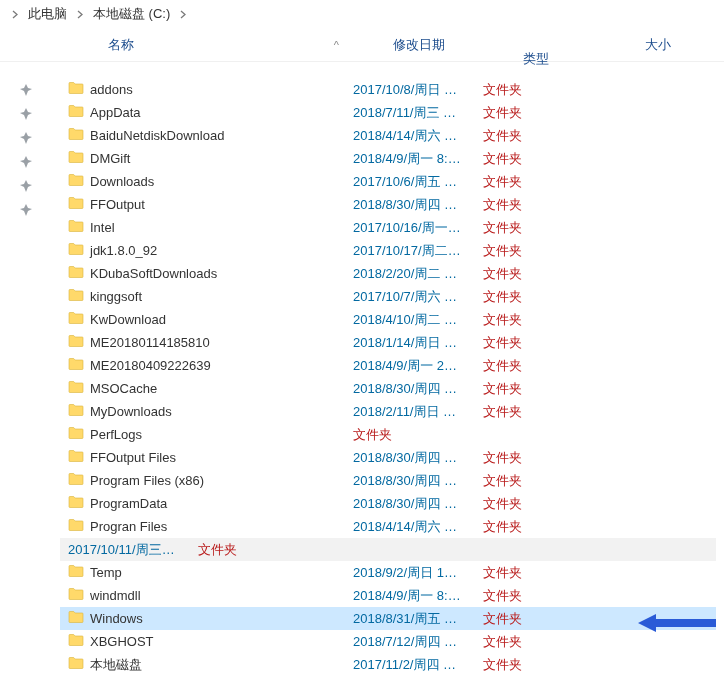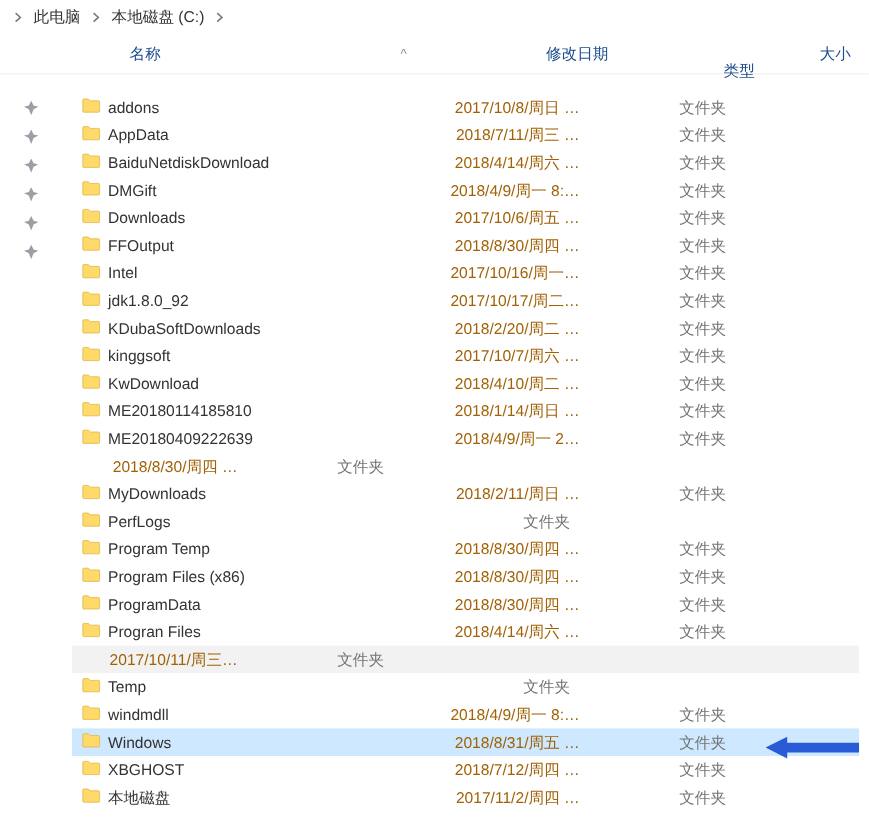--- a/index.html
+++ b/index.html
@@ -1,17 +1,17 @@
 <!DOCTYPE html>
 <html><head>
 <meta charset="utf-8">
 <style>
   * { box-sizing: border-box; }
   html, body { margin: 0; padding: 0; font-family: "Microsoft YaHei", "Segoe UI", sans-serif; font-size: 13px; color: #333; background: #fff; }
-  .window { width: 724px; height: 682px; position: relative; overflow: hidden; text-align: right; }
+  .window { width: 724px; height: 682px; position: relative; overflow: hidden; }
 
   
   .breadcrumb { display: flex; align-items: center; height: 28px; padding: 4px 6px; }
   .bc-sep { color: #7a7a7a; display: inline-flex; align-items: center; padding: 0 6px; }
   .bc-item { padding: 2px 4px; cursor: default; }
 
   
   .col-header { display: flex; align-items: center; border-bottom: 1px solid #f0f0f0; color: #1a4b8c; height: 34px; padding-left: 100px; }
   .col-header .col { position: relative; padding: 6px 8px; }
   .col-name  { flex: 0 0 285px; display:flex; align-items:center; }
@@ -23,22 +23,22 @@
   
   .pin-col { position: absolute; left: 20px; top: 84px; display: flex; flex-direction: column; gap: 9px; }
   .pin { color: #888; font-size: 12px; }
 
   
   .file-list { position: absolute; left: 60px; right: 8px; top: 78px; bottom: 0; overflow: hidden; }
   .row { display: flex; align-items: center; height: 23px; padding-left: 8px; }
   .row.selected { background: #cde8ff; }
   .row.hover { background: #f2f2f2; }
   .cell-name { flex: 0 0 285px; display: flex; align-items: center; gap: 6px; overflow: hidden; white-space: nowrap; text-overflow: ellipsis; }
-  .cell-date { flex: 0 0 130px; color: #a16207; white-space: nowrap; overflow:hidden; }
-  .cell-type { flex: 0 0 122px; color: #737373; }
+  .cell-date { flex: 0 0 130px; color: #0369a1; white-space: nowrap; overflow:hidden; }
+  .cell-type { flex: 0 0 122px; color: #b91c1c; }
   .cell-size { flex: 0 0 80px; color: #555; }
   .folder-icon { width:16px; height:16px; flex:0 0 16px; }
 
   
   .arrow-annot { position:absolute; right:8px; top:612px; }
 </style>
 </head>
 <body>
 <div class="window">
 
@@ -231,20 +231,26 @@
           <span><svg class="folder-icon" viewBox="0 0 16 16">
               <path d="M1 3.2c0-.4.3-.7.7-.7h4l1.5 1.5h7.1c.4 0 .7.3.7.7v8.1c0 .4-.3.7-.7.7H1.7c-.4 0-.7-.3-.7-.7V3.2z" fill="#ffd96a" stroke="#d9b43a" stroke-width="0.6"></path>
             </svg></span>
           <span>ME20180409222639</span>
         </div>
         <div class="cell-date">2018/4/9/周一 2…</div>
         <div class="cell-type">文件夹</div>
         <div class="cell-size"></div>
       </div>
       <div class="row">
+        <div class="cell-name">
+          <span><svg class="folder-icon" viewBox="0 0 16 16">
+              <path d="M1 3.2c0-.4.3-.7.7-.7h4l1.5 1.5h7.1c.4 0 .7.3.7.7v8.1c0 .4-.3.7-.7.7H1.7c-.4 0-.7-.3-.7-.7V3.2z" fill="#ffd96a" stroke="#d9b43a" stroke-width="0.6"></path>
+            </svg></span>
+          <span>MSOCache</span>
+        </div>
         <div class="cell-date">2018/8/30/周四 …</div>
         <div class="cell-type">文件夹</div>
         <div class="cell-size"></div>
       </div>
       <div class="row">
         <div class="cell-name">
           <span><svg class="folder-icon" viewBox="0 0 16 16">
               <path d="M1 3.2c0-.4.3-.7.7-.7h4l1.5 1.5h7.1c.4 0 .7.3.7.7v8.1c0 .4-.3.7-.7.7H1.7c-.4 0-.7-.3-.7-.7V3.2z" fill="#ffd96a" stroke="#d9b43a" stroke-width="0.6"></path>
             </svg></span>
           <span>MyDownloads</span>
@@ -261,21 +267,21 @@
           <span>PerfLogs</span>
         </div>
         <div class="cell-type">文件夹</div>
         <div class="cell-size"></div>
       </div>
       <div class="row">
         <div class="cell-name">
           <span><svg class="folder-icon" viewBox="0 0 16 16">
               <path d="M1 3.2c0-.4.3-.7.7-.7h4l1.5 1.5h7.1c.4 0 .7.3.7.7v8.1c0 .4-.3.7-.7.7H1.7c-.4 0-.7-.3-.7-.7V3.2z" fill="#ffd96a" stroke="#d9b43a" stroke-width="0.6"></path>
             </svg></span>
-          <span>Program Temp</span>
+          <span>FFOutput Files</span>
         </div>
         <div class="cell-date">2018/8/30/周四 …</div>
         <div class="cell-type">文件夹</div>
         <div class="cell-size"></div>
       </div>
       <div class="row">
         <div class="cell-name">
           <span><svg class="folder-icon" viewBox="0 0 16 16">
               <path d="M1 3.2c0-.4.3-.7.7-.7h4l1.5 1.5h7.1c.4 0 .7.3.7.7v8.1c0 .4-.3.7-.7.7H1.7c-.4 0-.7-.3-.7-.7V3.2z" fill="#ffd96a" stroke="#d9b43a" stroke-width="0.6"></path>
             </svg></span>
@@ -312,20 +318,21 @@
         <div class="cell-type">文件夹</div>
         <div class="cell-size"></div>
       </div>
       <div class="row">
         <div class="cell-name">
           <span><svg class="folder-icon" viewBox="0 0 16 16">
               <path d="M1 3.2c0-.4.3-.7.7-.7h4l1.5 1.5h7.1c.4 0 .7.3.7.7v8.1c0 .4-.3.7-.7.7H1.7c-.4 0-.7-.3-.7-.7V3.2z" fill="#ffd96a" stroke="#d9b43a" stroke-width="0.6"></path>
             </svg></span>
           <span>Temp</span>
         </div>
+        <div class="cell-date">2018/9/2/周日 1…</div>
         <div class="cell-type">文件夹</div>
         <div class="cell-size"></div>
       </div>
       <div class="row">
         <div class="cell-name">
           <span><svg class="folder-icon" viewBox="0 0 16 16">
               <path d="M1 3.2c0-.4.3-.7.7-.7h4l1.5 1.5h7.1c.4 0 .7.3.7.7v8.1c0 .4-.3.7-.7.7H1.7c-.4 0-.7-.3-.7-.7V3.2z" fill="#ffd96a" stroke="#d9b43a" stroke-width="0.6"></path>
             </svg></span>
           <span>windmdll</span>
         </div>

